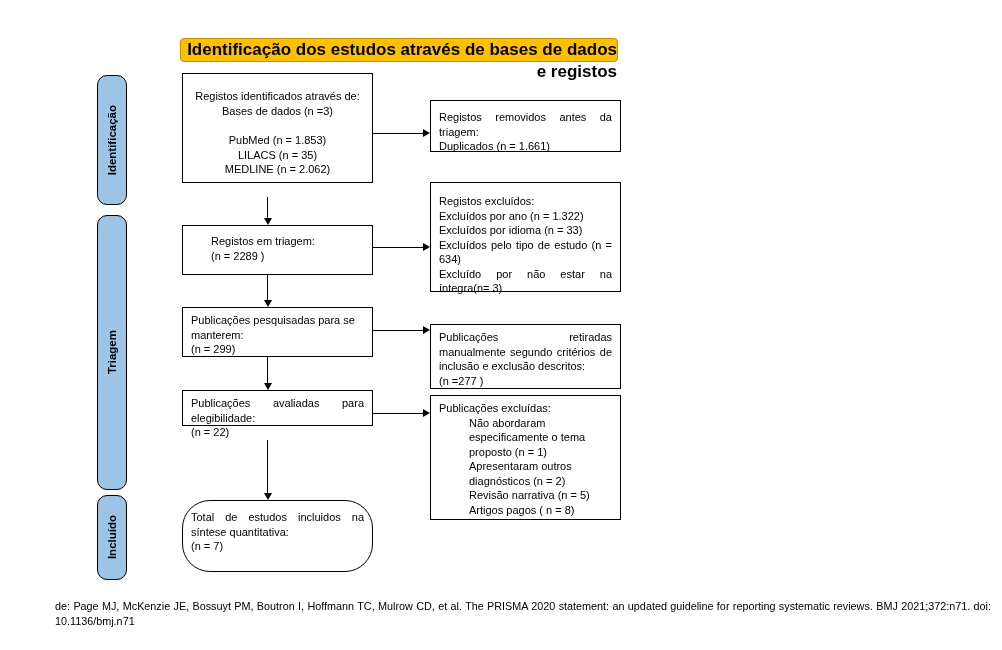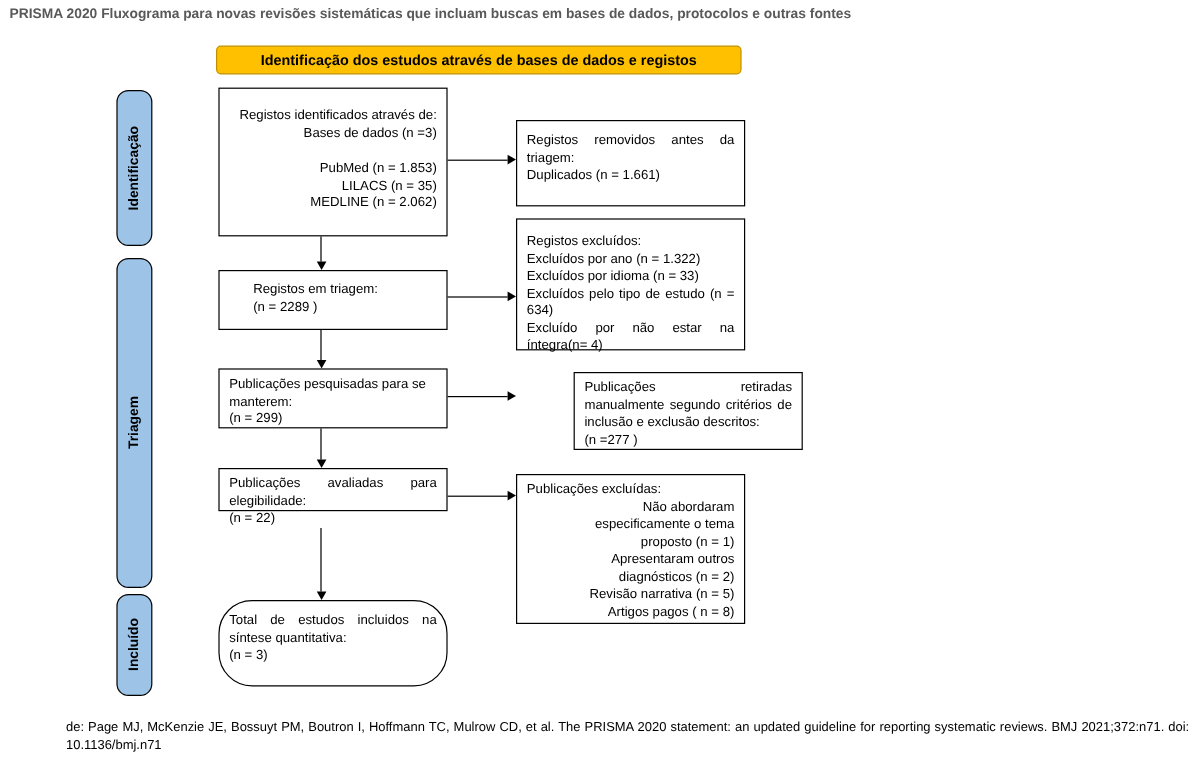--- a/index.html
+++ b/index.html
@@ -3,47 +3,47 @@
 <meta charset="utf-8">
 <style>
   * { margin:0; padding:0; box-sizing:border-box; }
   html,body { width:1002px; height:650px; background:#fff; font-family:"Liberation Sans", sans-serif; color:#000; }
   .canvas { position:relative; width:1002px; height:650px; overflow:hidden; background:#fff; }
 
   .title { position:absolute; left:8px; top:6px; font-weight:bold; font-size:11.5px; color:#595959; }
 
   .banner { position:absolute; left:180px; top:38px; width:438px; height:24px;
             background:#FFC000; border:1px solid #BF9000; border-radius:4px;
-            text-align:center; font-weight:bold; font-size:12px; line-height:22px; }
+            text-align:right; font-weight:bold; font-size:17px; line-height:22px; }
 
   .side-label { position:absolute; left:97px; width:30px; background:#9DC3E6;
                 border:1px solid #000; border-radius:10px;
                 display:flex; align-items:center; justify-content:center; }
   .side-label span { writing-mode:vertical-rl; transform:rotate(180deg);
                      font-weight:bold; font-size:11.5px; white-space:nowrap; }
   .phase-identification { top:75px;  height:130px; }
   .phase-screening      { top:215px; height:275px; }
   .phase-included       { top:495px; height:85px; }
 
   .box { position:absolute; background:#fff; border:1px solid #000;
          font-size:11px; line-height:1.32; padding:5px 8px; }
   .justify { text-align:justify; }
 
-  .boxA  { left:182px; top:73px;  width:191px; height:124px; text-align:right; padding-top:15px; }
+  .boxA  { left:182px; top:73px;  width:191px; height:110px; text-align:center; padding-top:15px; }
   .boxA .group2 { margin-top:15px; }
   .boxB  { left:182px; top:225px; width:191px; height:50px; padding-top:8px;padding-left:28px; }
   .boxC  { left:182px; top:307px; width:191px; height:50px; }
   .boxD  { left:182px; top:390px; width:191px; height:36px; }
   .boxE  { left:182px; top:500px; width:191px; height:72px; padding-top:9px;border-radius:28px; }
 
-  .boxR1 { left:430px; top:100px; width:191px; height:72px;  padding-top:9px; }
+  .boxR1 { left:430px; top:100px; width:191px; height:52px;  padding-top:9px; }
   .boxR2 { left:430px; top:182px; width:191px; height:110px; padding-top:11px; }
-  .boxR3 { left:430px; top:310px; width:191px; height:65px;margin-left:48px; }
+  .boxR3 { left:430px; top:324px; width:191px; height:65px; }
   .boxR4 { left:430px; top:395px; width:191px; height:125px; }
-  .indent { margin-left:16px;text-align:right; }
+  .indent { margin-left:30px; }
 
   .arrow-down { position:absolute; width:1px; background:#000; }
   .arrow-down::after { content:""; position:absolute; bottom:-7px; left:-3.5px;
     border-left:4px solid transparent; border-right:4px solid transparent; border-top:7px solid #000; }
   .arrow-right { position:absolute; height:1px; background:#000; }
   .arrow-right::after { content:""; position:absolute; right:-7px; top:-4px;
     border-top:4px solid transparent; border-bottom:4px solid transparent; border-left:7px solid #000; }
 
   .ad1 { left:267px; top:197px; height:21px; }
   .ad2 { left:267px; top:275px; height:25px; }
@@ -56,21 +56,20 @@
 
   .footer { position:absolute; left:55px; top:599px; width:936px; font-size:10.8px; line-height:1.35; }
   .footer .l1 { font-style:italic; margin-bottom:1px; }
   .footer .l2 { text-align:justify; }
 </style>
 </head>
 <body>
 
 <div class="canvas">
 
-  <div class="title">PRISMA 2020 Fluxograma para novas revisões sistemáticas que incluam buscas em bases de dados, protocolos e outras fontes</div>
 
   <div class="banner" style="background: rgb(255, 192, 0);">Identificação dos estudos através de bases de dados e registos</div>
 
   <div class="side-label phase-identification" style="background: rgb(157, 195, 230);">
     <span>Identificação</span>
   </div>
   <div class="side-label phase-screening" style="background: rgb(157, 195, 230);">
     <span>Triagem</span>
   </div>
   <div class="side-label phase-included" style="background: rgb(157, 195, 230);">
@@ -97,34 +96,34 @@
     <div>(n = 299)</div>
   </div>
 
   <div class="box boxD">
     <div class="justify">Publicações avaliadas para elegibilidade:</div>
     <div>(n = 22)</div>
   </div>
 
   <div class="box boxE">
     <div class="justify">Total de estudos incluidos na síntese quantitativa:</div>
-    <div>(n = 3)</div>
+    <div>(n = 7)</div>
   </div>
 
   <div class="box boxR1">
     <div class="justify">Registos removidos antes da triagem:</div>
     <div>Duplicados (n = 1.661)</div>
   </div>
 
   <div class="box boxR2 justify">
     <div>Registos excluídos:</div>
     <div>Excluídos por ano (n = 1.322)</div>
     <div>Excluídos por idioma (n = 33)</div>
     <div>Excluídos pelo tipo de estudo (n = 634)</div>
-    <div>Excluído por não estar na íntegra(n= 4)</div>
+    <div>Excluído por não estar na íntegra(n= 3)</div>
   </div>
 
   <div class="box boxR3">
     <div class="justify">Publicações retiradas manualmente segundo critérios de inclusão e exclusão descritos:</div>
     <div>(n =277 )</div>
   </div>
 
   <div class="box boxR4">
     <div>Publicações excluídas:</div>
     <div class="indent">Não abordaram especificamente o tema proposto (n = 1)</div>

